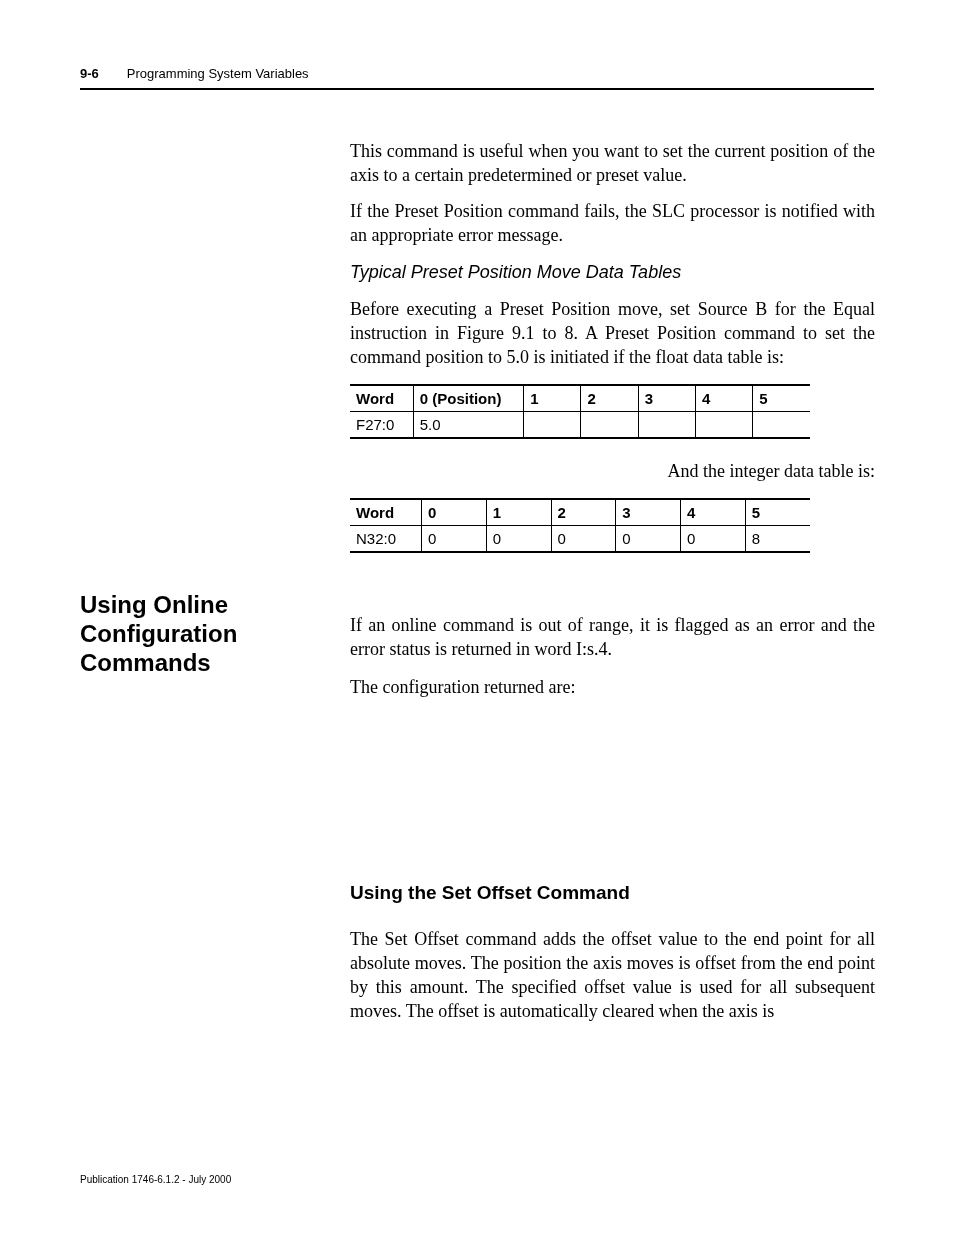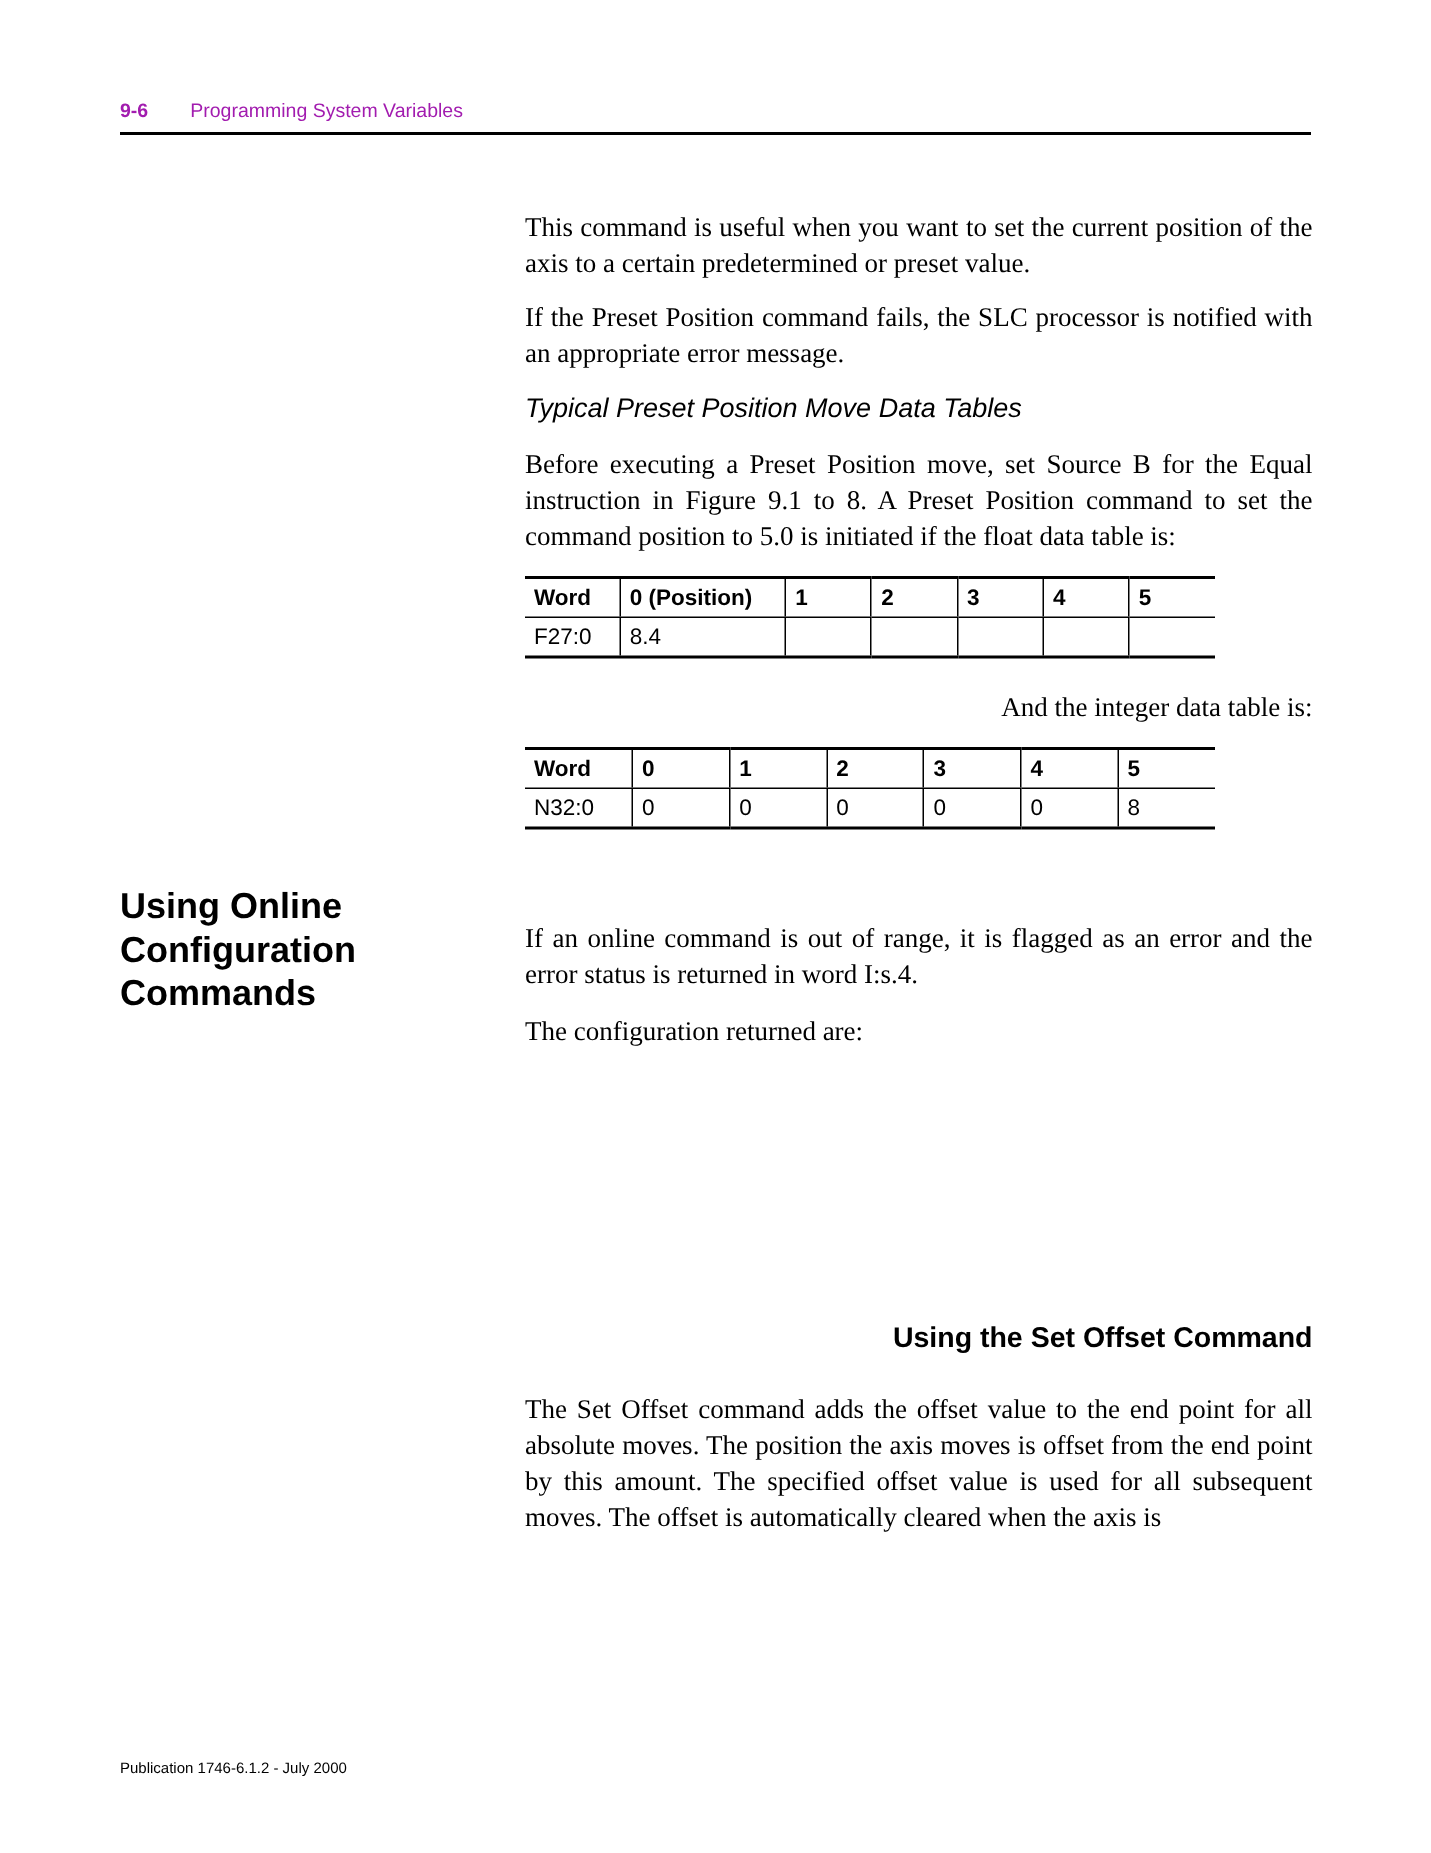--- a/index.html
+++ b/index.html
@@ -20,21 +20,21 @@
   }
   .header {
     position: absolute;
     top: 66px;
     left: 80px;
     right: 80px;
     display: flex;
     align-items: flex-end;
     font-family: "Helvetica Neue", Helvetica, Arial, sans-serif;
     font-size: 13px;
-    color: #a21caf;
+    color: #000000;
   }
   .header .pagenum {
     font-weight: bold;
     margin-right: 28px;
   }
   .header-rule {
     position: absolute;
     top: 88px;
     left: 80px;
     right: 80px;
@@ -71,21 +71,20 @@
     font-weight: bold;
     font-size: 24px;
     line-height: 1.2;
     margin: 0;
   }
   .subsection-heading {
     font-family: "Helvetica Neue", Helvetica, Arial, sans-serif;
     font-weight: bold;
     font-size: 19px;
     margin: 0;
-    text-align: right;
   }
 
   table.data {
     border-collapse: collapse;
     width: 460px;
     font-family: "Helvetica Neue", Helvetica, Arial, sans-serif;
     font-size: 15px;
     table-layout: fixed;
   }
   table.data th {
@@ -165,21 +164,21 @@
         <th>Word</th>
         <th>0 (Position)</th>
         <th>1</th>
         <th>2</th>
         <th>3</th>
         <th>4</th>
         <th>5</th>
       </tr>
       <tr>
         <td>F27:0</td>
-        <td>8.4</td>
+        <td>5.0</td>
         <td></td>
         <td></td>
         <td></td>
         <td></td>
         <td></td>
       </tr>
     </tbody>
       </table>
   </div>
 

